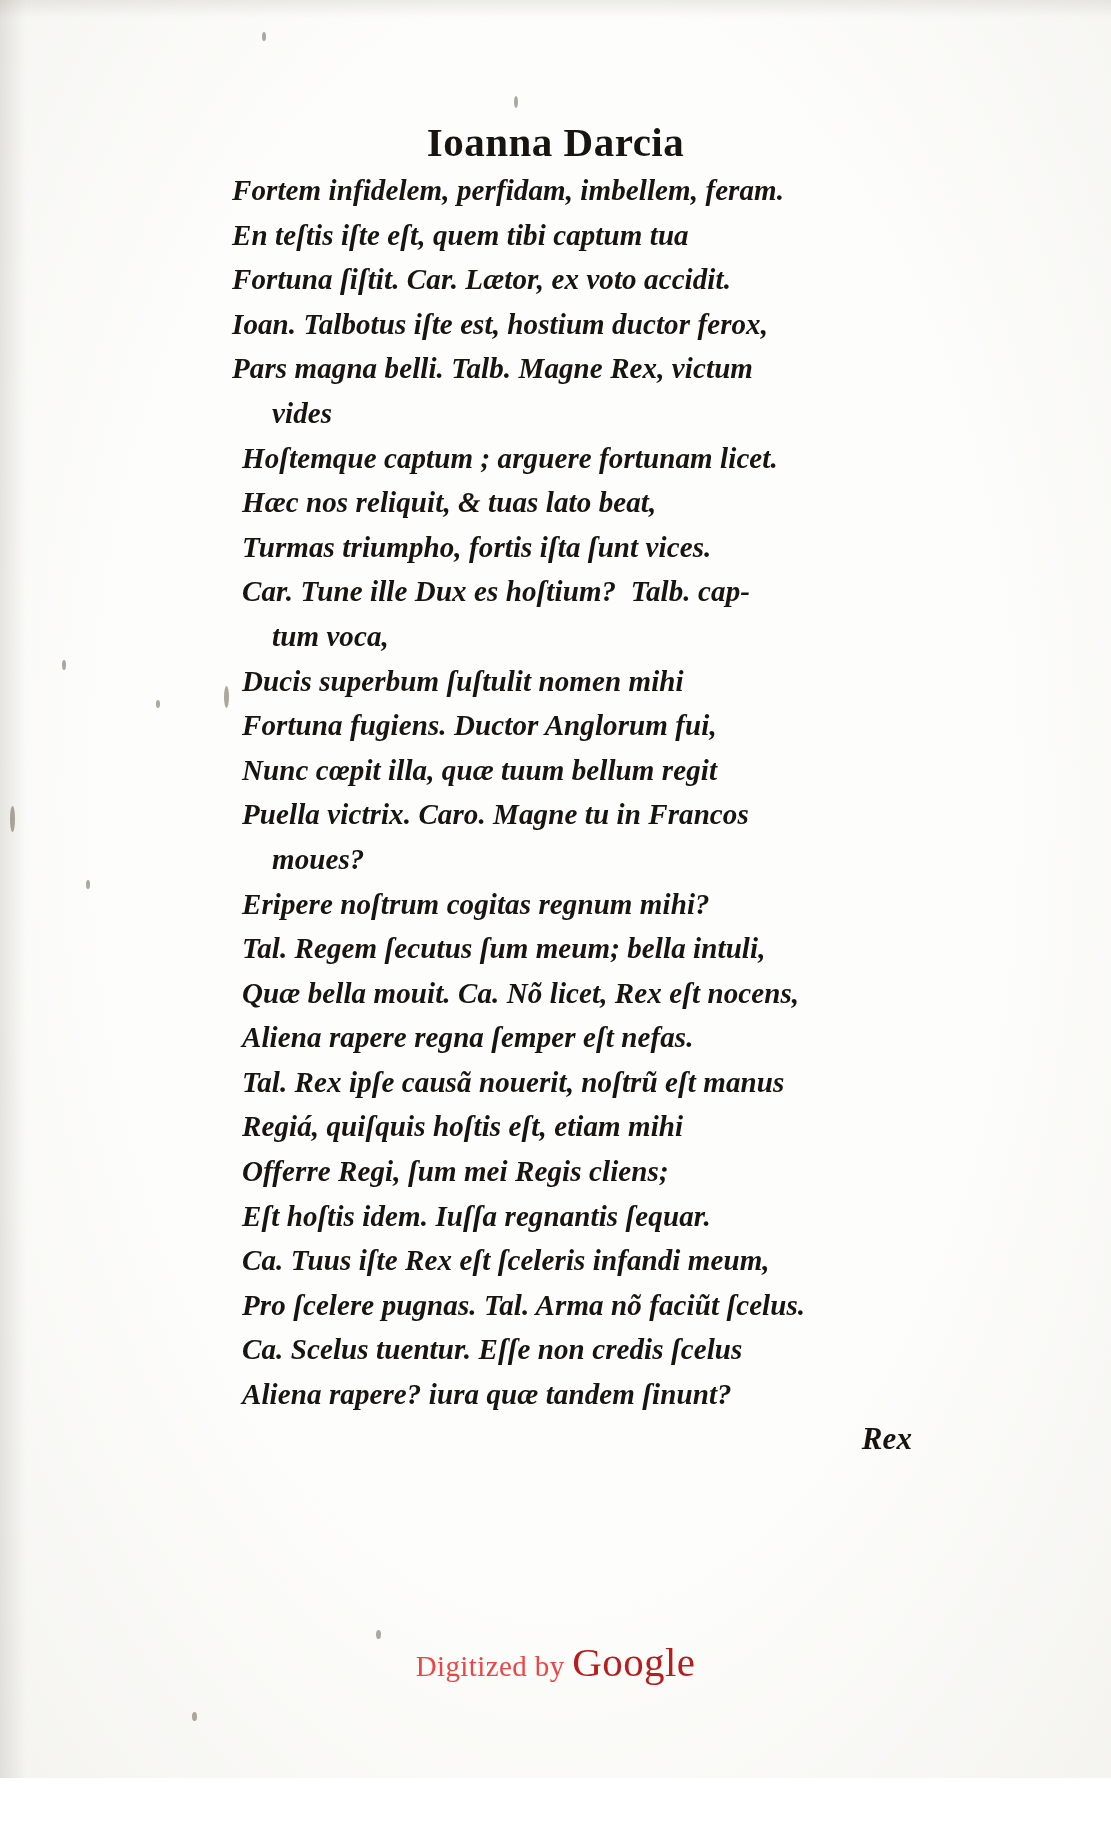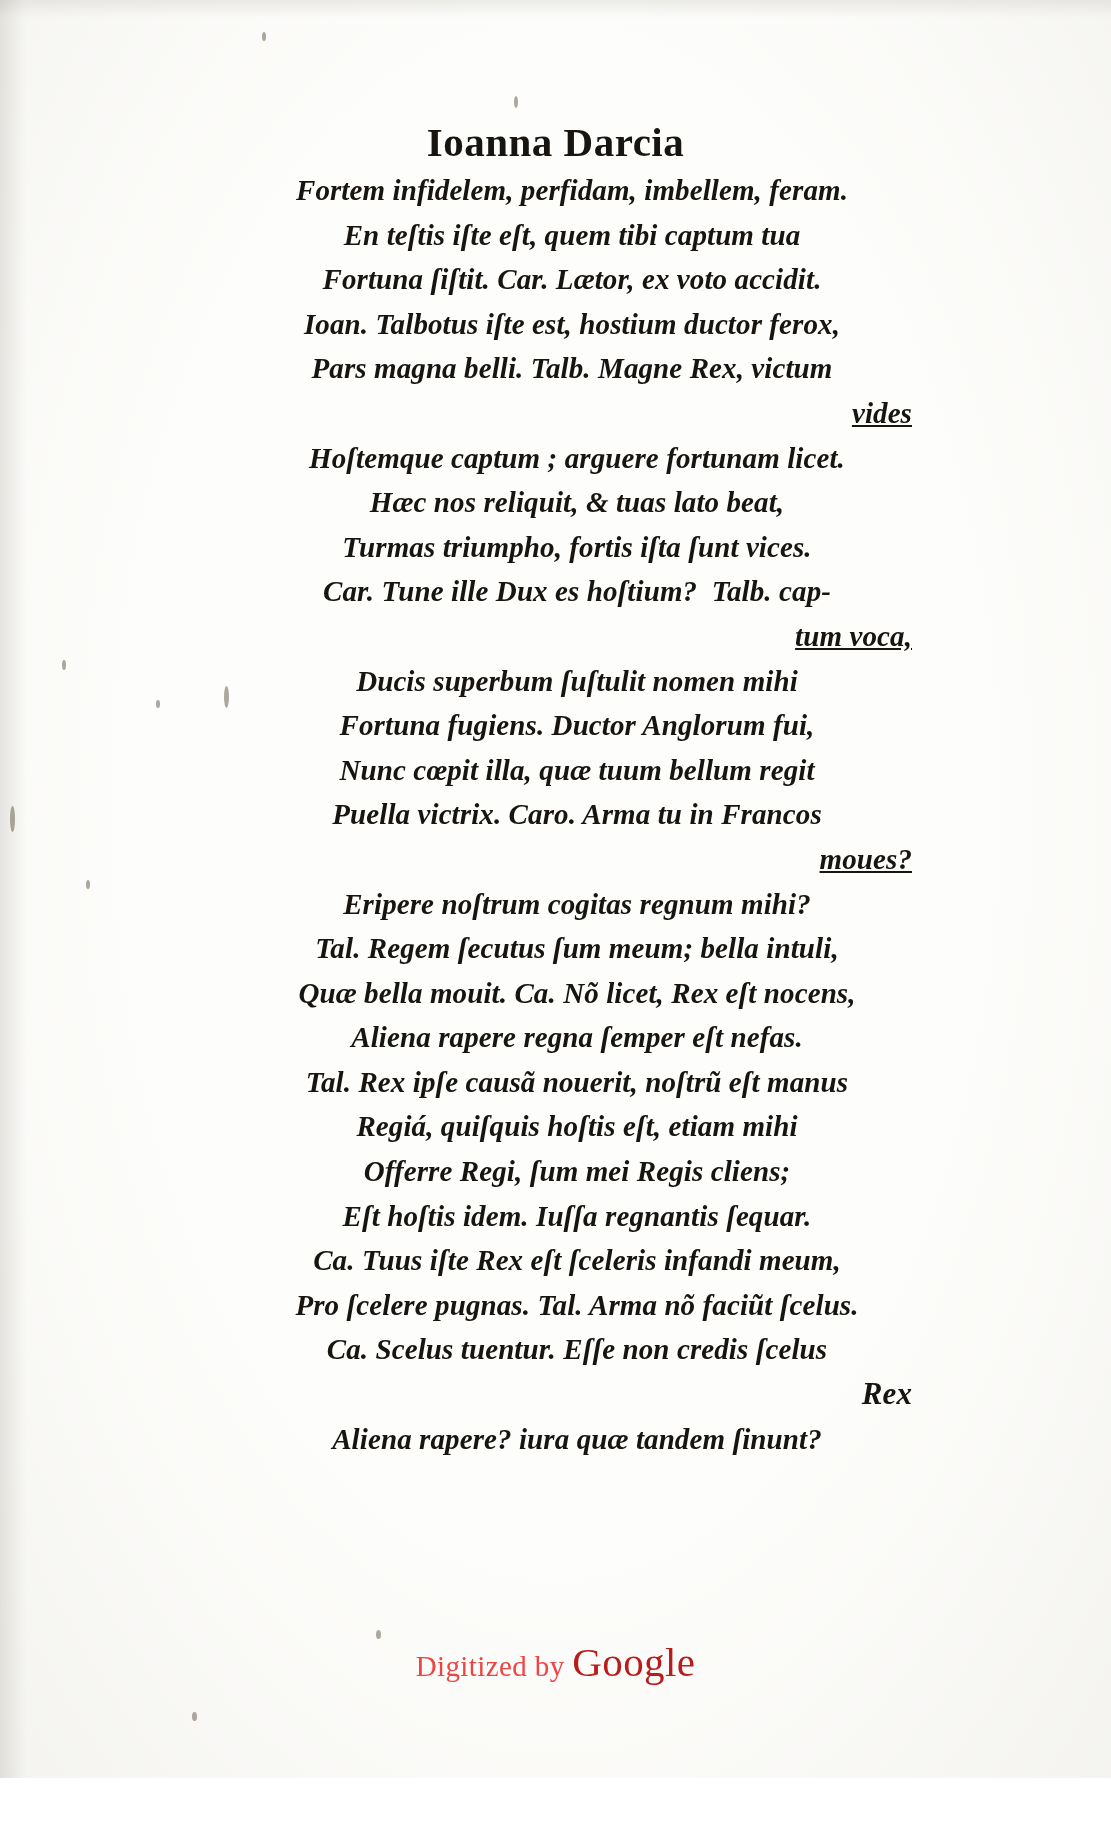--- a/index.html
+++ b/index.html
@@ -59,26 +59,24 @@
     width: 680px;
   }
 
   .line {
     font-style: italic;
     font-weight: 700;
     font-size: 29px;
     line-height: 44.6px;
     white-space: pre;
     letter-spacing: 0.1px;
-    text-align: center;
   }
   .line.center {
-    text-align: right;
+    text-align: left;
     padding-left: 40px;
-    text-decoration: underline;
   }
   .line.indent {
     padding-left: 10px;
   }
   .line.right {
     text-align: right;
     padding-right: 0px;
     font-size: 31px;
   }
 
@@ -131,35 +129,35 @@
     <div class="line">Pars magna belli. Talb. Magne Rex, victum</div>
     <div class="line center">vides</div>
     <div class="line indent">Hoſtemque captum ; arguere fortunam licet.</div>
     <div class="line indent">Hæc nos reliquit, &amp; tuas lato beat,</div>
     <div class="line indent">Turmas triumpho, fortis iſta ſunt vices.</div>
     <div class="line indent">Car. Tune ille Dux es hoſtium?  Talb. cap-</div>
     <div class="line center">tum voca,</div>
     <div class="line indent">Ducis superbum ſuſtulit nomen mihi</div>
     <div class="line indent">Fortuna fugiens. Ductor Anglorum fui,</div>
     <div class="line indent">Nunc cœpit illa, quæ tuum bellum regit</div>
-    <div class="line indent">Puella victrix. Caro. Arma tu in Francos</div>
+    <div class="line indent">Puella victrix. Caro. Magne tu in Francos</div>
     <div class="line center">moues?</div>
     <div class="line indent">Eripere noſtrum cogitas regnum mihi?</div>
     <div class="line indent">Tal. Regem ſecutus ſum meum; bella intuli,</div>
     <div class="line indent">Quæ bella mouit. Ca. Nõ licet, Rex eſt nocens,</div>
     <div class="line indent">Aliena rapere regna ſemper eſt nefas.</div>
     <div class="line indent">Tal. Rex ipſe causã nouerit, noſtrũ eſt manus</div>
     <div class="line indent">Regiá, quiſquis hoſtis eſt, etiam mihi</div>
     <div class="line indent">Offerre Regi, ſum mei Regis cliens;</div>
     <div class="line indent">Eſt hoſtis idem. Iuſſa regnantis ſequar.</div>
     <div class="line indent">Ca. Tuus iſte Rex eſt ſceleris infandi meum,</div>
     <div class="line indent">Pro ſcelere pugnas. Tal. Arma nõ faciũt ſcelus.</div>
     <div class="line indent">Ca. Scelus tuentur. Eſſe non credis ſcelus</div>
+    <div class="line indent">Aliena rapere? iura quæ tandem ſinunt?</div>
     <div class="line right">Rex</div>
-    <div class="line indent">Aliena rapere? iura quæ tandem ſinunt?</div>
   </div>
 
   <div class="speck" style="left:262px; top:32px; width:4px; height:9px;"></div>
   <div class="speck" style="left:514px; top:96px; width:4px; height:12px;"></div>
   <div class="speck" style="left:62px; top:660px; width:4px; height:10px;"></div>
   <div class="speck" style="left:156px; top:700px; width:4px; height:8px;"></div>
   <div class="speck" style="left:224px; top:686px; width:5px; height:22px;"></div>
   <div class="speck" style="left:10px; top:806px; width:5px; height:26px;"></div>
   <div class="speck" style="left:86px; top:880px; width:4px; height:9px;"></div>
   <div class="speck" style="left:376px; top:1630px; width:5px; height:9px;"></div>

